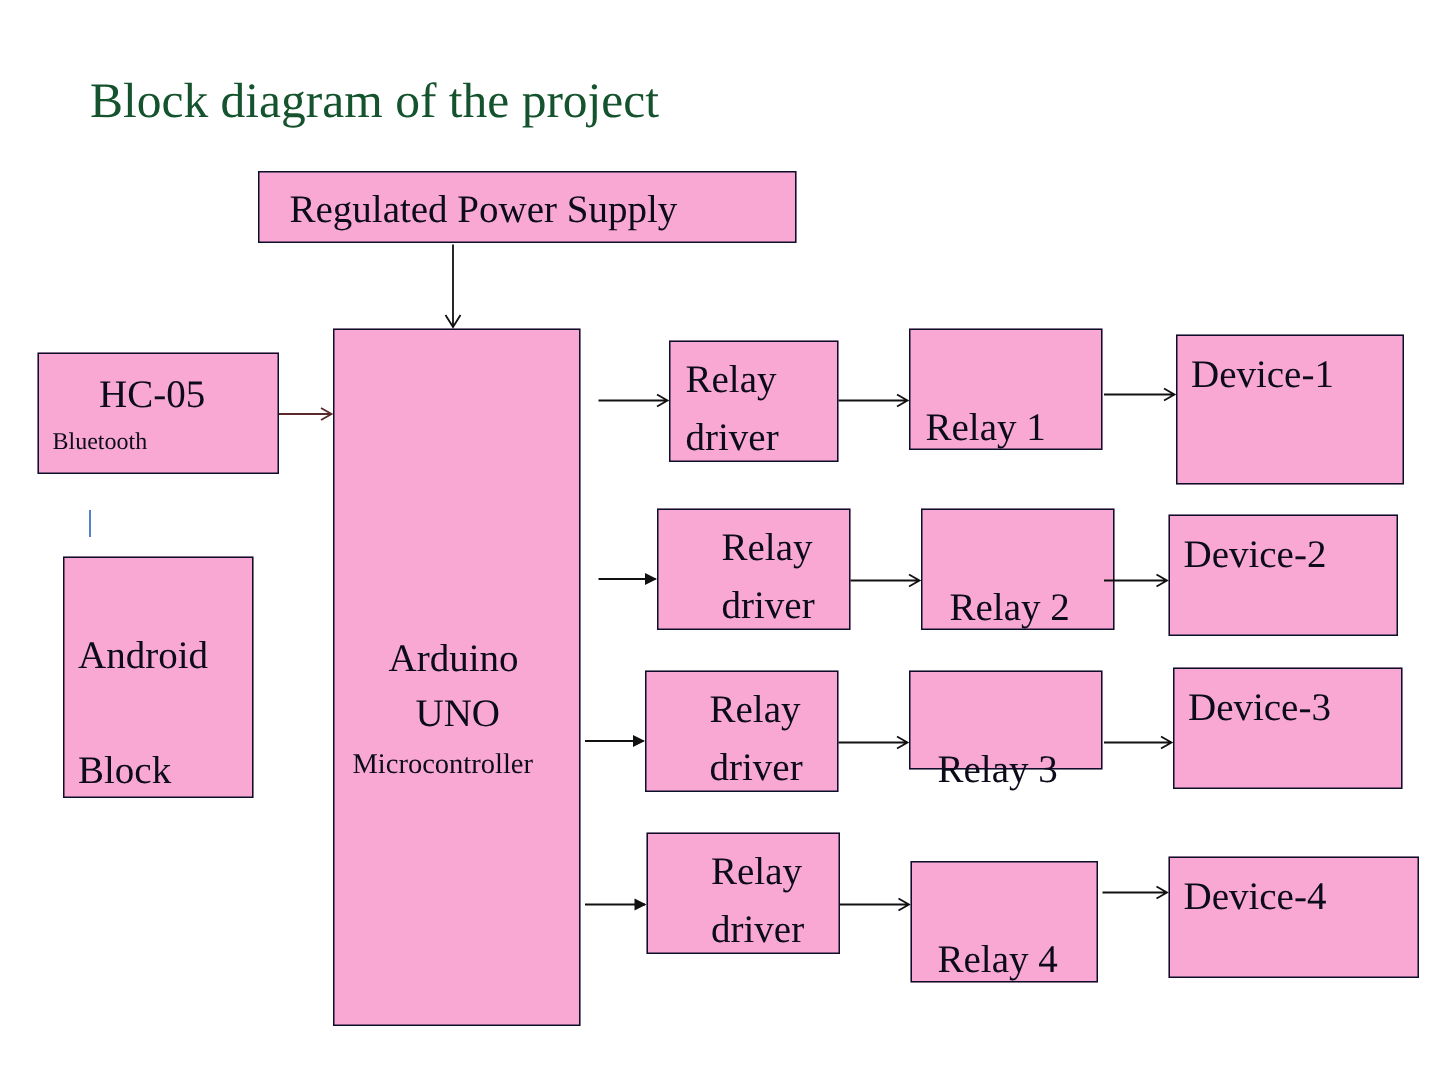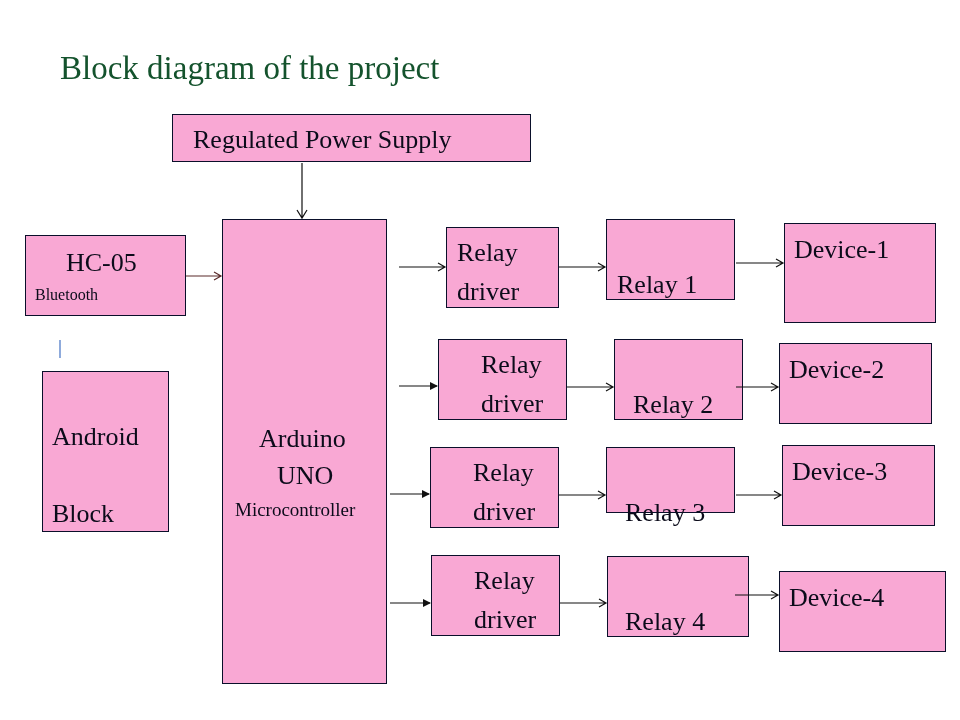--- a/index.html
+++ b/index.html
@@ -54,21 +54,21 @@
 
 <div class="blk" style="left:606px;top:219px;width:129px;height:81px;">
   <span style="left:10px;top:52px;font-size:26px;">Relay 1</span>
 </div>
 <div class="blk" style="left:614px;top:339px;width:129px;height:81px;">
   <span style="left:18px;top:52px;font-size:26px;">Relay 2</span>
 </div>
 <div class="blk" style="left:606px;top:447px;width:129px;height:66px;">
   <span style="left:18px;top:52px;font-size:26px;">Relay 3</span>
 </div>
-<div class="blk" style="left:607px;top:556px;width:142px;height:81px;text-decoration:underline;">
+<div class="blk" style="left:607px;top:574px;width:125px;height:81px;text-decoration:underline;">
   <span style="left:17px;top:52px;font-size:26px;">Relay 4</span>
 </div>
 
 <div class="blk" style="left:784px;top:223px;width:152px;height:100px;">
   <span style="left:9px;top:13px;font-size:26px;">Device-1</span>
 </div>
 <div class="blk" style="left:779px;top:343px;width:153px;height:81px;">
   <span style="left:9px;top:13px;font-size:26px;">Device-2</span>
 </div>
 <div class="blk" style="left:782px;top:445px;width:153px;height:81px;">

